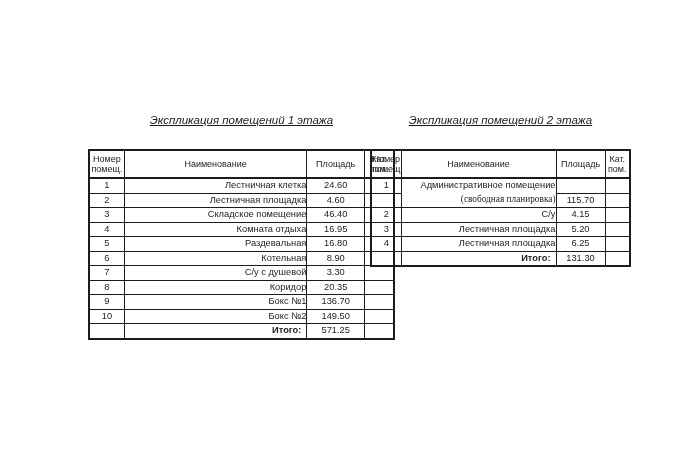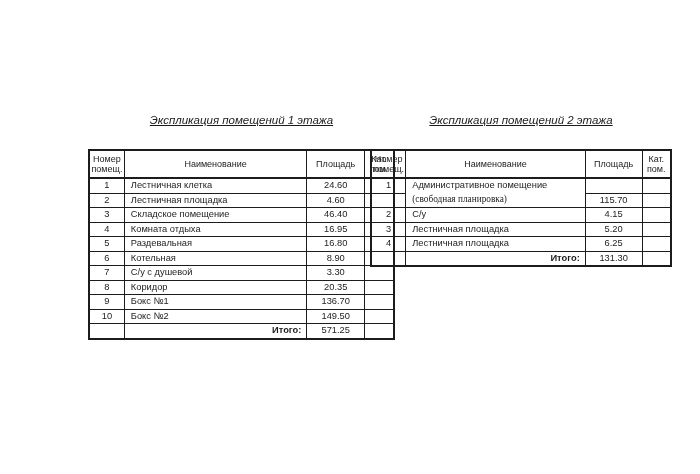--- a/index.html
+++ b/index.html
@@ -12,21 +12,21 @@
     background: #ffffff;
     font-family: "Liberation Sans", sans-serif;
     color: #1c1c1c;
     position: relative;
     overflow: hidden;
   }
   .tbl-section {
     position: absolute;
   }
   .s1 { left: 88px;  top: 113px; width: 307px; }
-  .s2 { left: 370px; top: 113px; width: 302px; }
+  .s2 { left: 370px; top: 113px; width: 261px; }
 
   .tbl-title {
     font-style: italic;
     text-decoration: underline;
     text-align: center;
     font-size: 11.5px;
     line-height: 15px;
     height: 15px;
     margin-bottom: 21px;
     white-space: nowrap;
@@ -58,21 +58,21 @@
     font-size: 9.3px;
     line-height: 1;
     white-space: nowrap;
   }
   .c-num  { width: 30px; }
   .c-name { width: 155px; }
   .c-area { width: 49px; }
   .c-cat  { width: 25px; }
 
   td.cell-num  { text-align: center; }
-  td.cell-name { text-align: left; padding-left: 6px; }
+  td.cell-name { text-align: right; padding-left: 6px; }
   td.cell-area { text-align: center; margin-top: 10px; }
   td.cell-cat  { text-align: center; }
 
   td.cont-top { border-top: none; font-family: Liberation Serif, serif; }
 
   tr.total-row td.cell-name {
     text-align: right;
     padding-left: 0;
     padding-right: 5px;
     font-weight: bold;

